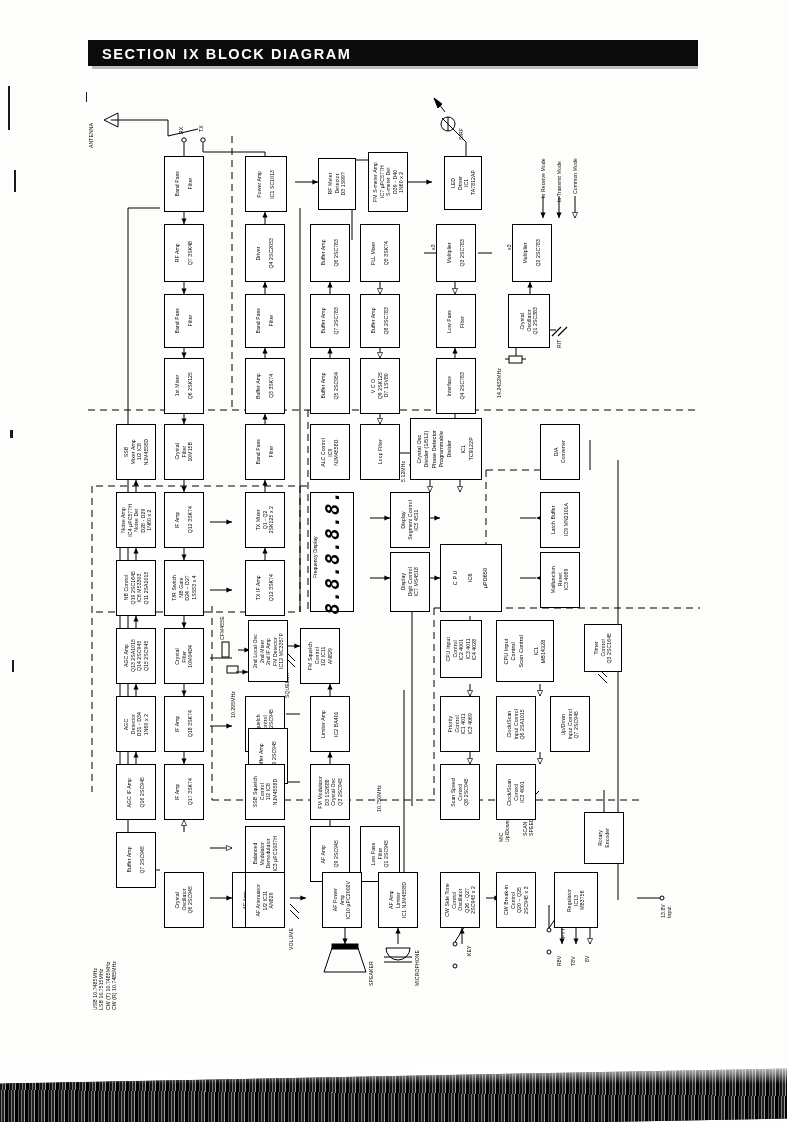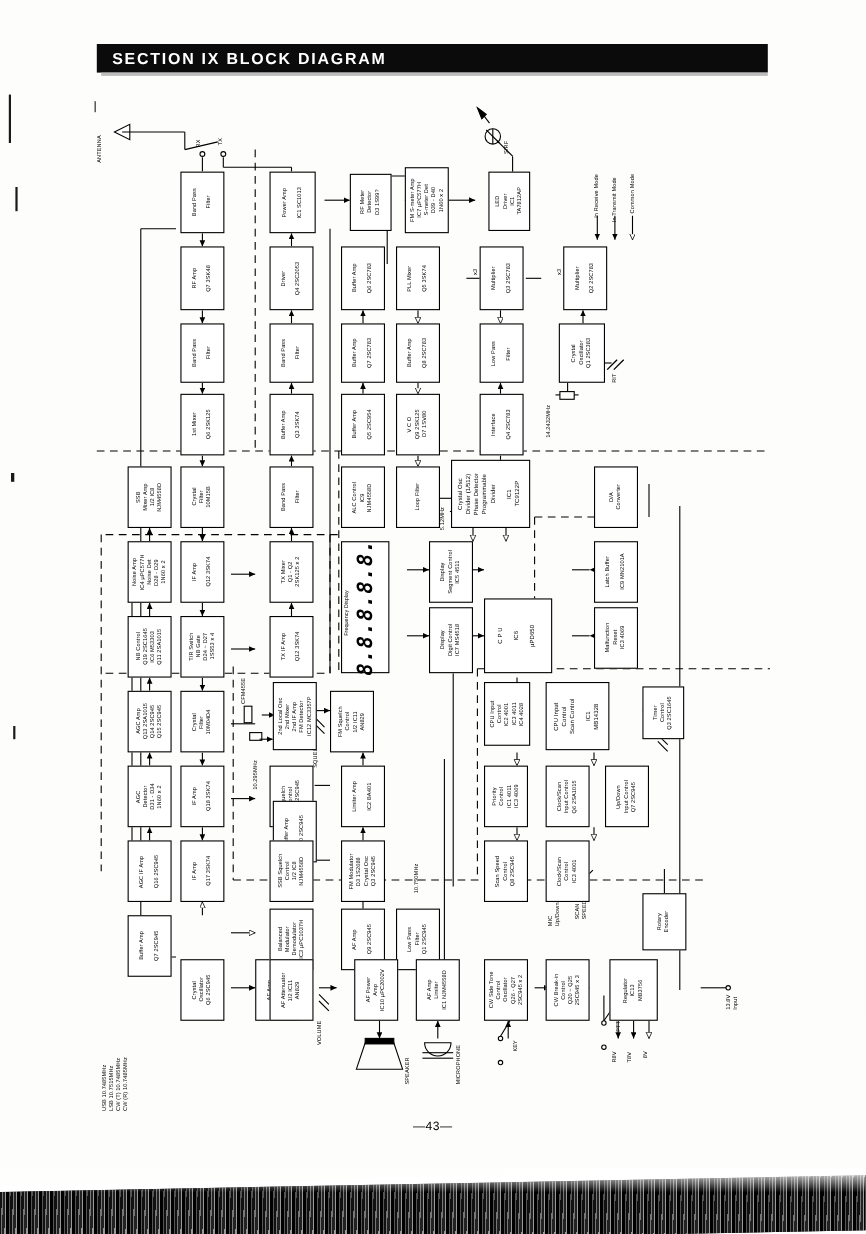--- a/index.html
+++ b/index.html
@@ -740,21 +740,20 @@
 2SC945 x 3</div>
       </div>
     <div class="blk" style="left:554px;top:872px;width:44px;height:56px;">
         <div class="txt">Regulator
 IC13
 MB3756</div>
       </div>
 
   </div>
 
-  <div id="pageno">—43—</div>
 
   <div id="noise">
     <div class="band"></div>
     <div class="edge"></div>
     <div class="fade"></div>
   </div>
 
 </div>
 
 </body></html>

